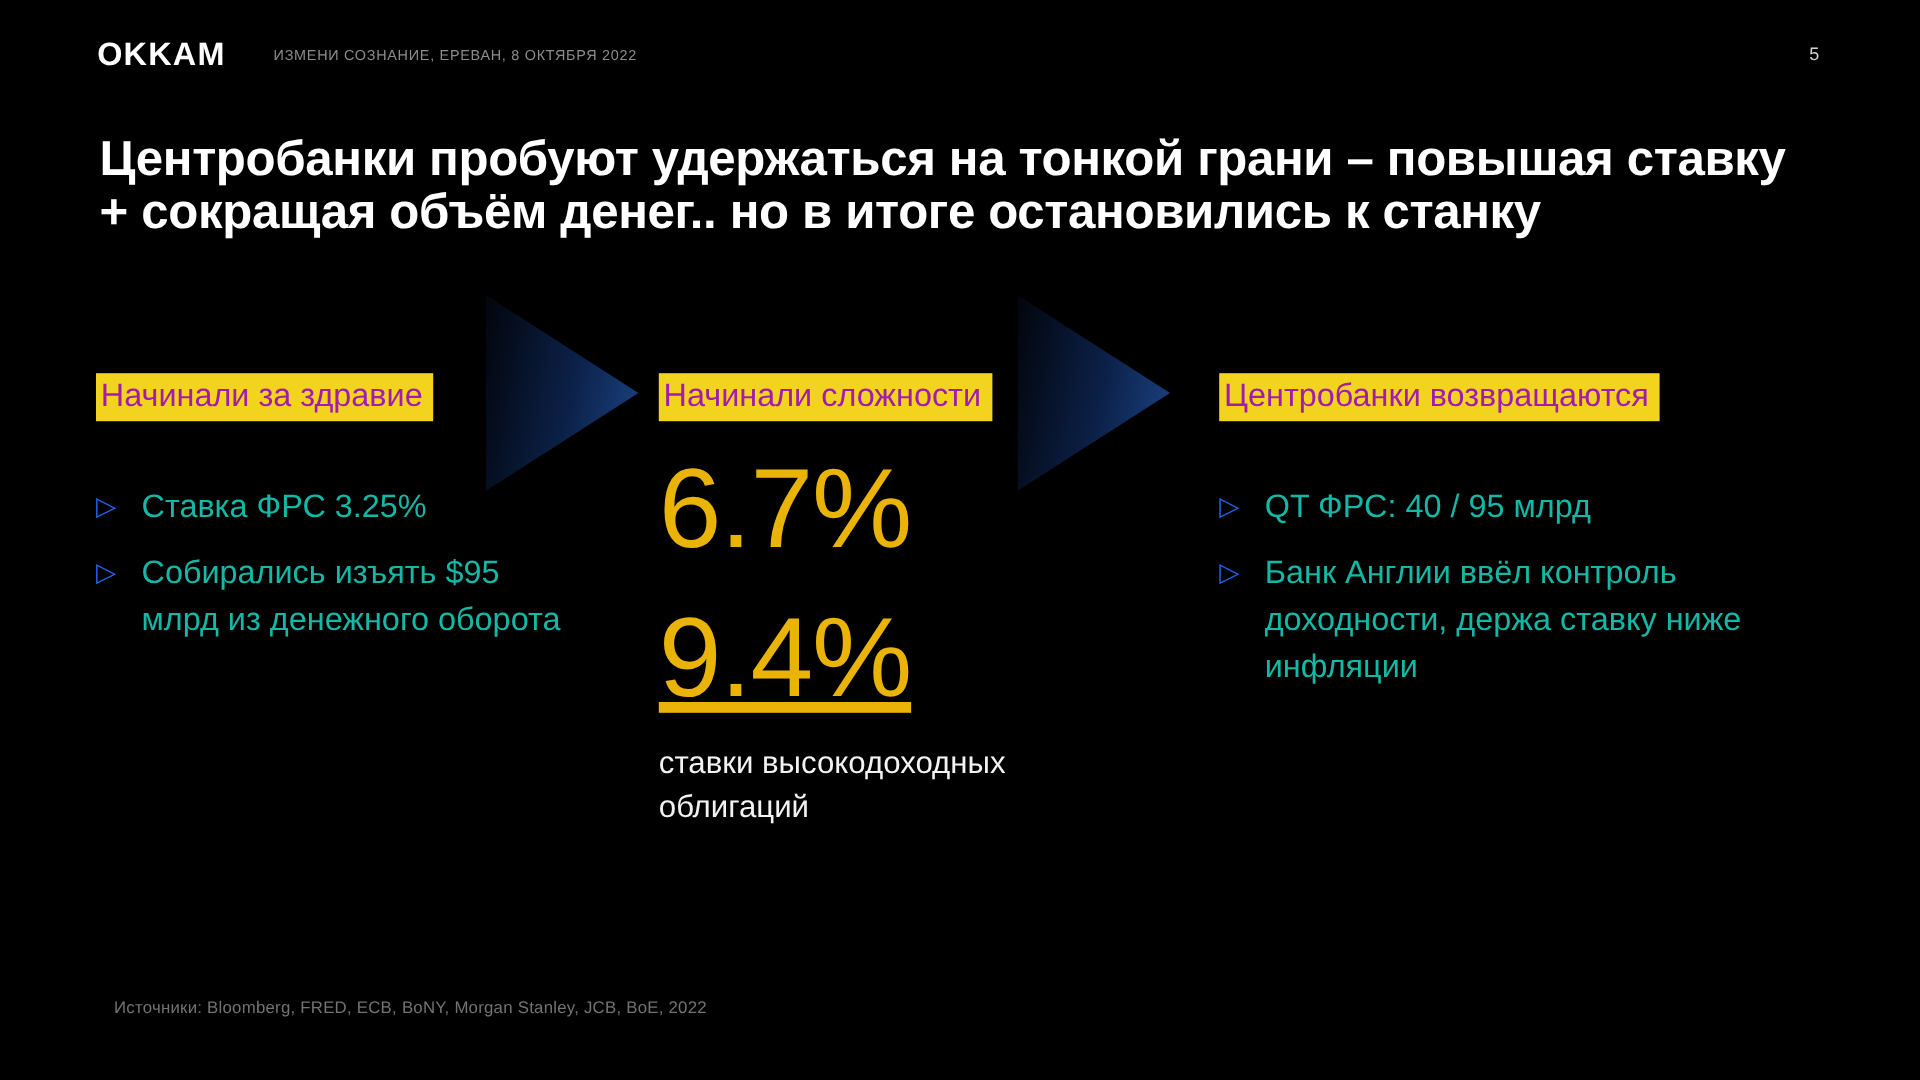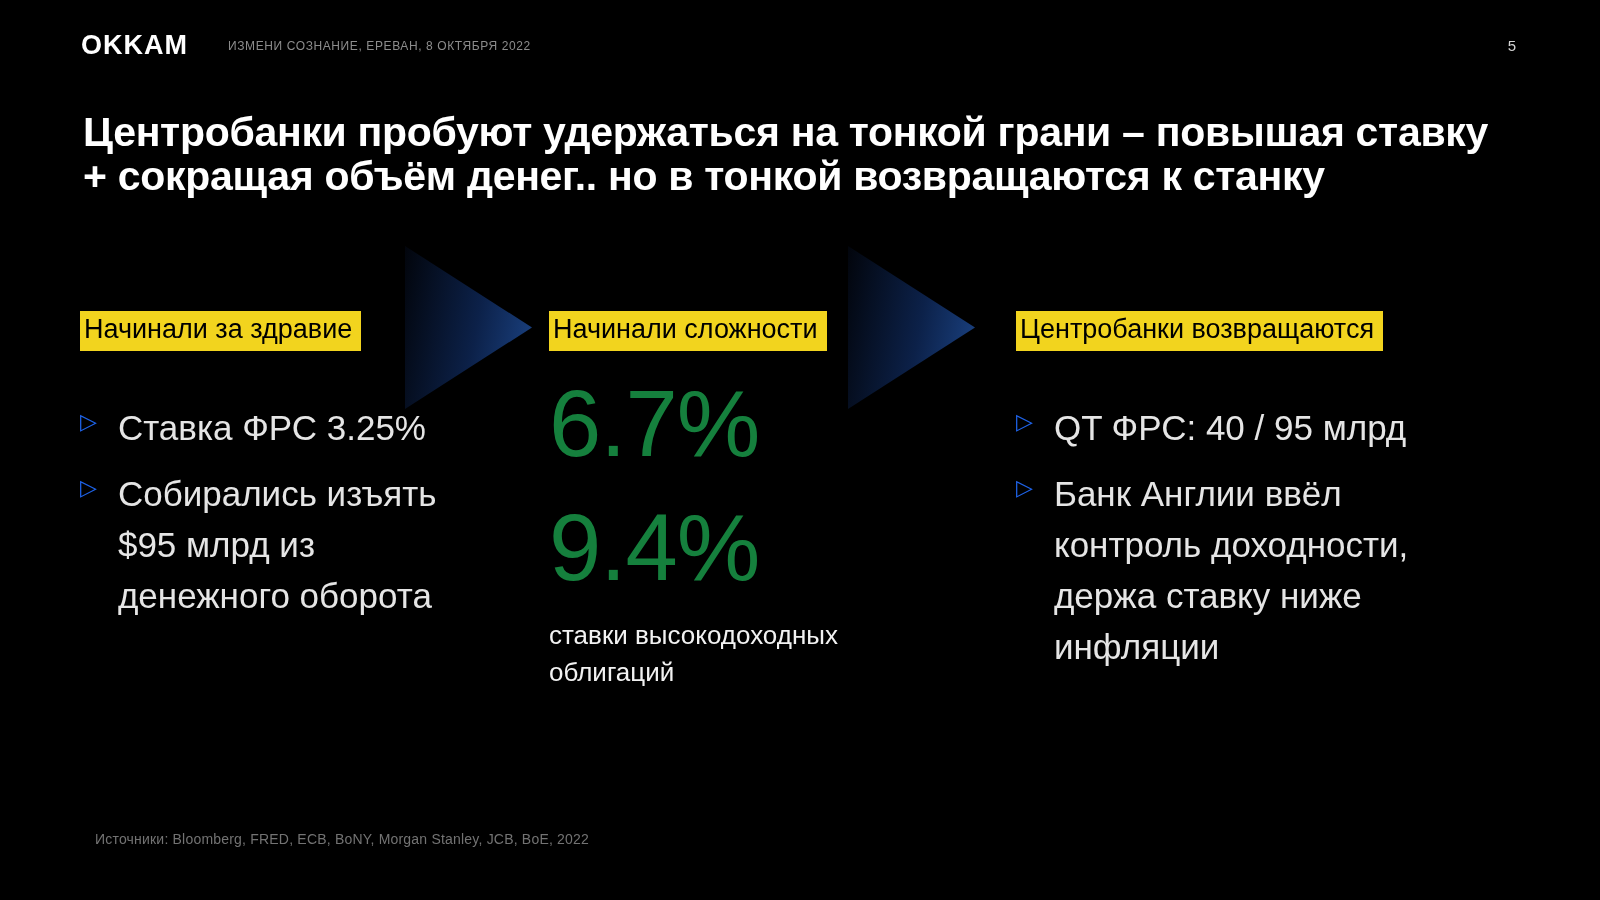--- a/index.html
+++ b/index.html
@@ -74,21 +74,21 @@
     position: absolute;
     top: 311px;
   }
   .col.c1 { left: 80px;  width: 400px; }
   .col.c2 { left: 549px; width: 400px; }
   .col.c3 { left: 1016px; width: 440px; }
 
   .col-label {
     display: inline-block;
     background: #F2D41E;
-    color: #000000;
+    color: #a21caf;
     font-size: 27px;
     line-height: 1.1;
     padding: 4px 9px 6px 4px;
   }
 
   .bullets {
     margin-top: 52px;
     display: flex;
     flex-direction: column;
     gap: 16px;
@@ -98,42 +98,43 @@
     align-items: flex-start;
     gap: 21px;
   }
   .bullet-icon {
     color: #1E63E9;
     font-size: 22px;
     line-height: 1.7;
     flex: 0 0 auto;
   }
   .bullet-text {
-    font-size: 35px;
+    font-size: 27px;
     line-height: 1.45;
-    color: #e5e5e5;
+    color: #14b8a6;
   }
 
   .stat-value {
     margin-top: 26px;
     font-size: 94px;
     line-height: 1.0;
     font-weight: 400;
-    color: #15803d;
+    color: #eab308;
     letter-spacing: -1px;
   }
   .stat-caption {
     margin-top: 22px;
     width: 360px;
     font-size: 26px;
     line-height: 1.45;
     color: #f2f2f2;
   }
   .stat-block + .stat-block .stat-value {
     margin-top: 30px;
+    text-decoration: underline;
   }
 
   
   .sources {
     position: absolute;
     left: 95px;
     top: 831px;
     font-size: 14px;
     color: #737373;
     letter-spacing: 0.2px;
@@ -141,21 +142,21 @@
 </style>
 </head>
 <body>
 
 <div class="slide">
 
   <div class="logo">OKKAM</div>
   <div class="event-line">ИЗМЕНИ СОЗНАНИЕ, ЕРЕВАН, 8 ОКТЯБРЯ 2022</div>
   <div class="page-number">5</div>
 
-  <div class="title">Центробанки пробуют удержаться на тонкой грани – повышая ставку + сокращая объём денег.. но в тонкой возвращаются к станку</div>
+  <div class="title">Центробанки пробуют удержаться на тонкой грани – повышая ставку + сокращая объём денег.. но в итоге остановились к станку</div>
 
   <div class="flow-arrow a1"></div>
   <div class="flow-arrow a2"></div>
 
   <div class="col c1">
     <span class="col-label">Начинали за здравие</span>
     <div class="bullets">
       <div class="bullet">
         <span class="bullet-icon">▷</span>
         <span class="bullet-text">Ставка ФРС 3.25%</span>

